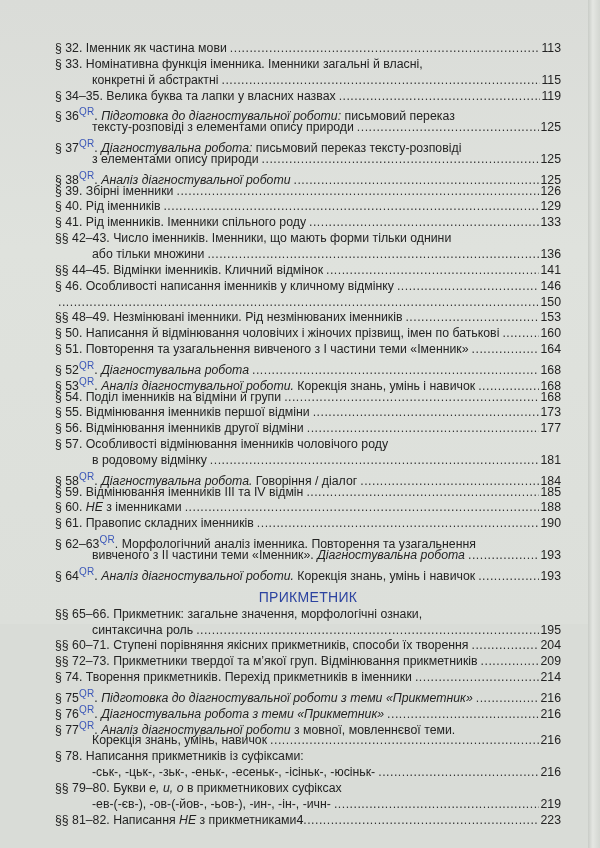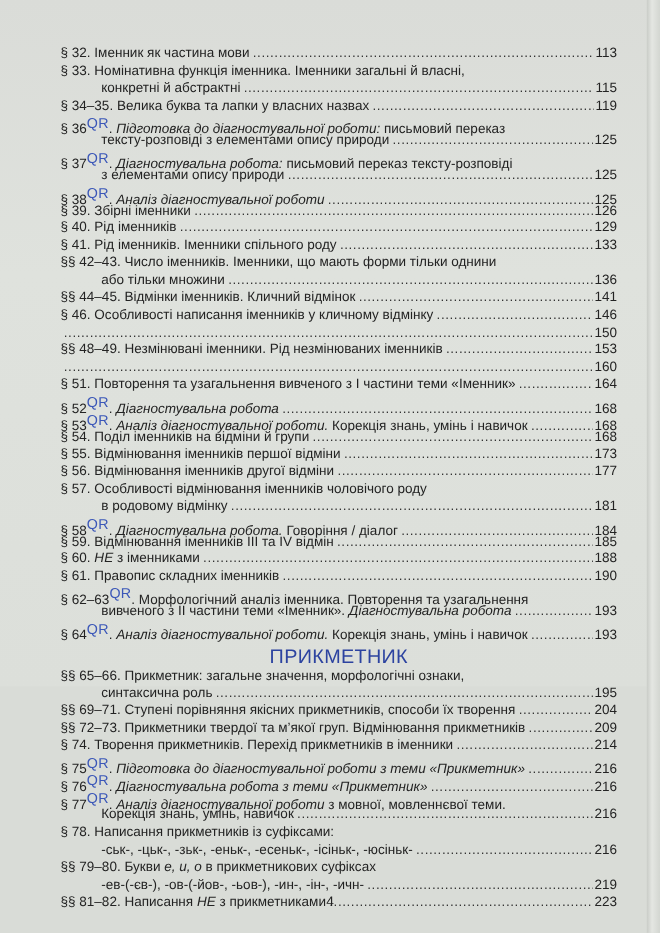--- a/index.html
+++ b/index.html
@@ -62,32 +62,32 @@
       color: #333;
     }
     .line .dots::before {
       content: "........................................................................................................................................................................................................";
     }
     .line .pg {
       flex: 0 0 auto;
       text-align: left;
     }
     .qr {
-      font-size: 13px;
+      font-size: 10px;
       color: #3b57b8;
       vertical-align: 5px;
       letter-spacing: 0.2px;
     }
     .it {
       font-style: italic;
     }
     .section-heading {
       text-align: center;
       color: #2c43a0;
-      font-size: 18px;
+      font-size: 14px;
       height: 20px;
       line-height: 20px;
       margin-top: 7px;
       margin-bottom: 0px;
       letter-spacing: 0.3px;
     }
     .page-number {
       position: absolute;
       left: 0;
       width: 600px;
@@ -207,20 +207,21 @@
         </div>
         <div class="entry">
           <div class="line">
             <span class="txt"><span>§§ 48–49</span><span>. Незмінювані іменники. Рід незмінюваних іменників</span></span>
             <span class="dots"></span>
             <span class="pg">153</span>
           </div>
         </div>
         <div class="entry">
           <div class="line">
+            <span class="txt"><span>§ 50</span><span>. Написання й відмінювання чоловічих і жіночих прізвищ, імен по батькові</span></span>
             <span class="dots"></span>
             <span class="pg">160</span>
           </div>
         </div>
         <div class="entry">
           <div class="line">
             <span class="txt"><span>§ 51</span><span>. Повторення та узагальнення вивченого з І частини теми «Іменник»</span></span>
             <span class="dots"></span>
             <span class="pg">164</span>
           </div>
@@ -323,21 +324,21 @@
             <span class="txt"><span>§§ 65–66</span><span>. Прикметник: загальне значення, морфологічні ознаки,</span></span>
           </div>
           <div class="line cont">
             <span class="txt"><span>синтаксична роль</span></span>
             <span class="dots"></span>
             <span class="pg">195</span>
           </div>
         </div>
         <div class="entry">
           <div class="line">
-            <span class="txt"><span>§§ 69–71</span><span>. Ступені порівняння якісних прикметників, способи їх творення</span></span>
+            <span class="txt"><span>§§ 60–71</span><span>. Ступені порівняння якісних прикметників, способи їх творення</span></span>
             <span class="dots"></span>
             <span class="pg">204</span>
           </div>
         </div>
         <div class="entry">
           <div class="line">
             <span class="txt"><span>§§ 72–73</span><span>. Прикметники твердої та м’якої груп. Відмінювання прикметників</span></span>
             <span class="dots"></span>
             <span class="pg">209</span>
           </div>

